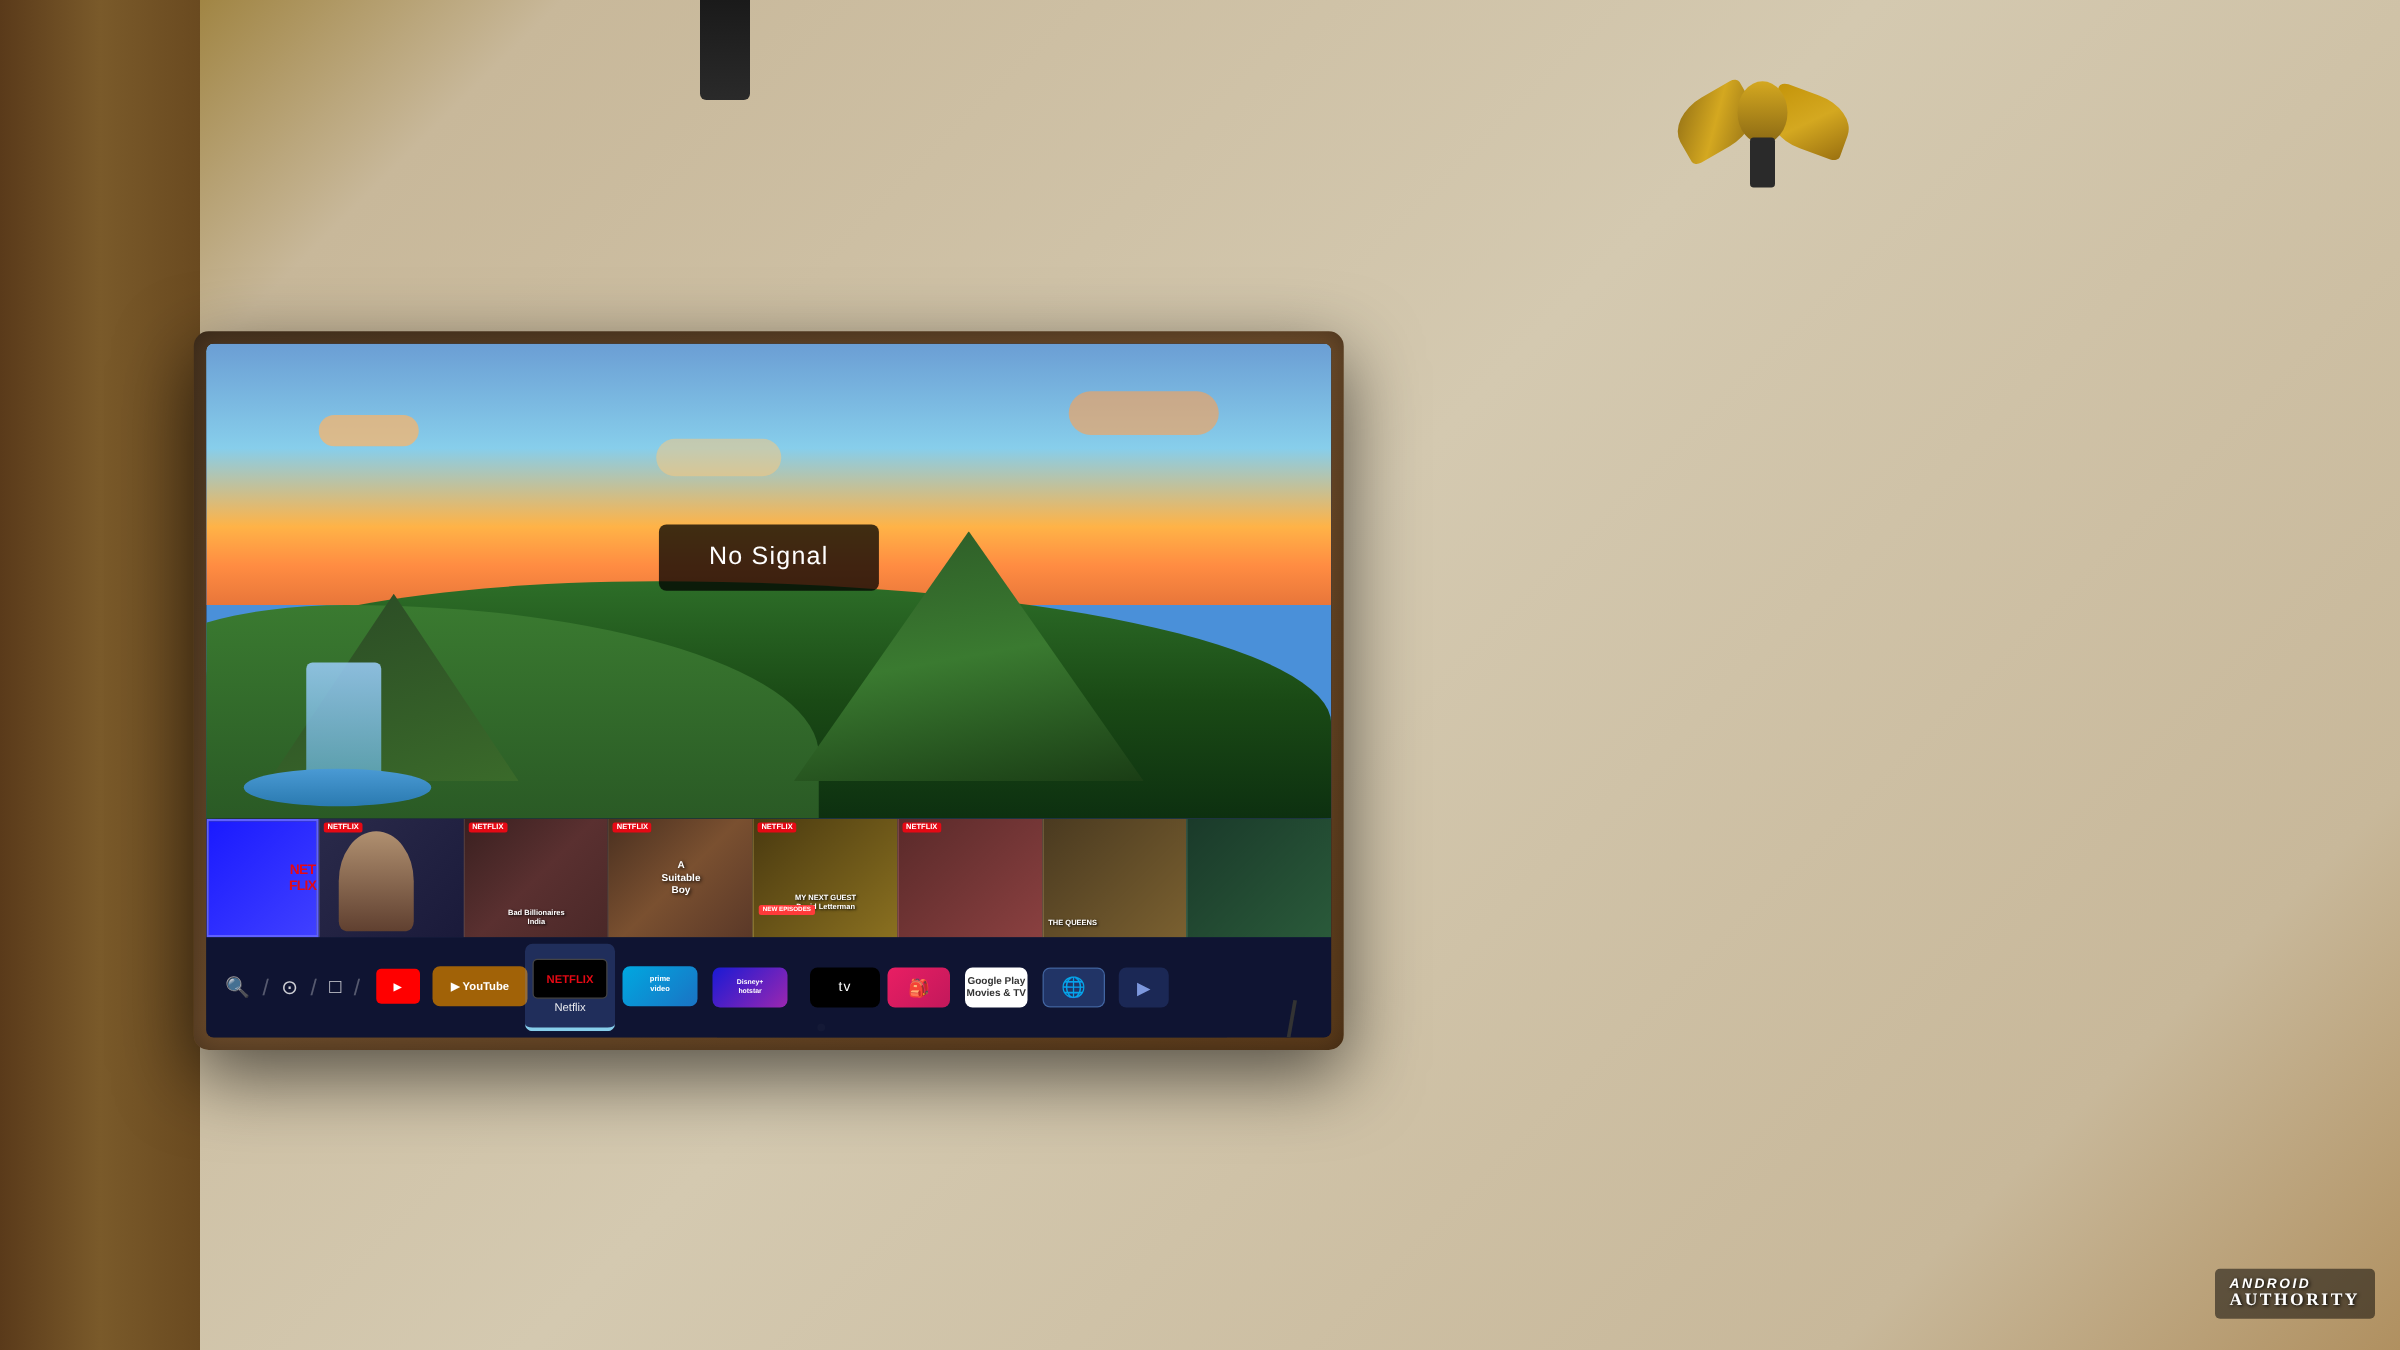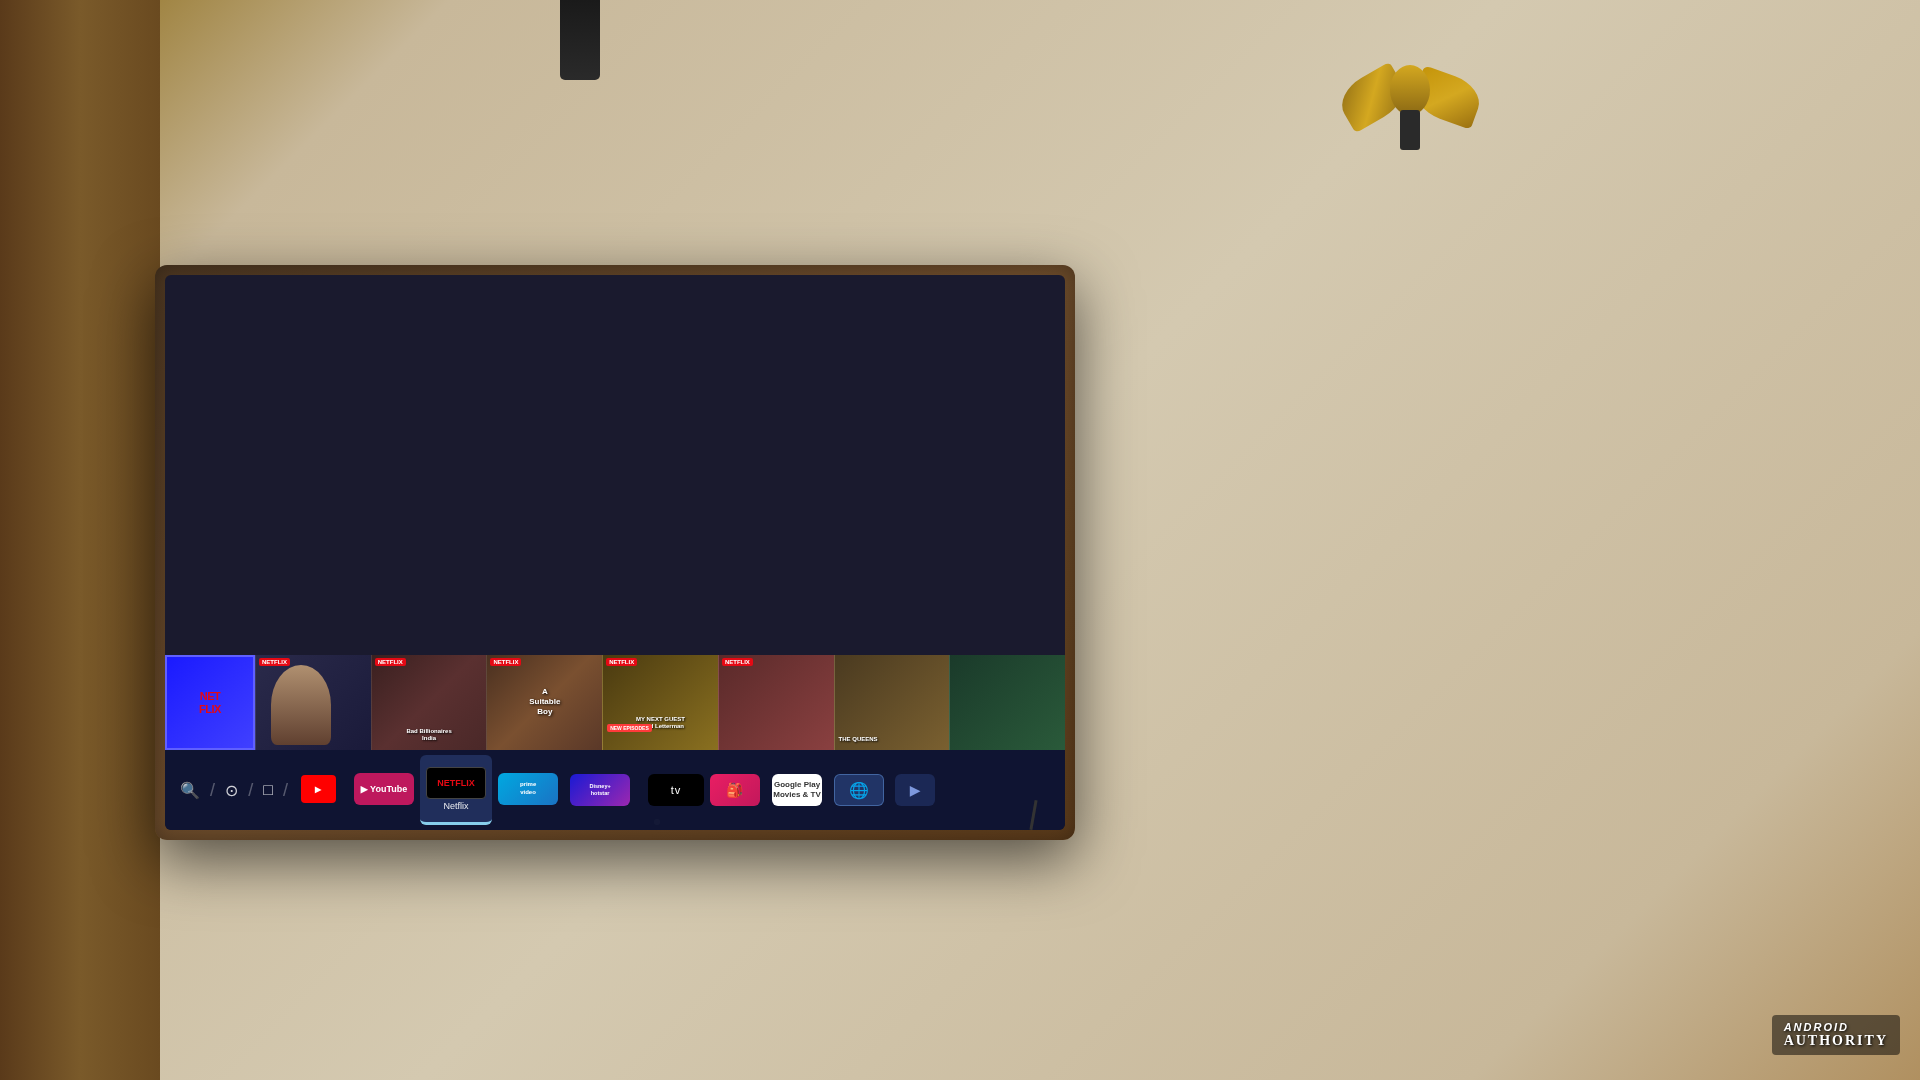--- a/index.html
+++ b/index.html
@@ -231,21 +231,21 @@
       align-items: stretch;
       overflow: hidden;
     }
 
     .thumb-netflix-logo {
       width: 90px;
       min-width: 90px;
       background: linear-gradient(135deg, #1a1aff 0%, #4040ff 100%);
       display: flex;
       align-items: center;
-      justify-content: center;
+      justify-content: flex-end;
       border: 2px solid #6060ff;
     }
     .netflix-text {
       color: #E50914;
       font-size: 11px;
       font-weight: 900;
       letter-spacing: -0.5px;
       text-transform: uppercase;
       text-align: center;
       line-height: 1.1;
@@ -499,20 +499,36 @@
   <div class="lamp-leaf-left"></div>
   <div class="lamp-leaf-right"></div>
   <div class="lamp-leaf-center"></div>
   <div class="lamp-body"></div>
 </div>
 
 <div class="tv-outer">
   <div class="tv-inner">
     <div class="tv-screen">
 
+      <div class="screen-content">
+        <div class="sky-gradient"></div>
+        <div class="cloud1"></div>
+        <div class="cloud2"></div>
+        <div class="cloud3"></div>
+        <div class="hills"></div>
+        <div class="hills2"></div>
+        <div class="mountain-main"></div>
+        <div class="mountain-left"></div>
+        <div class="waterfall"></div>
+        <div class="waterfall-pool"></div>
+
+        <div class="no-signal-overlay">
+          <span>No Signal</span>
+        </div>
+      </div>
 
       <div class="lg-bottom-bar">
 
         <div class="app-thumbnails">
 
           <div class="thumb-netflix-logo">
             <div class="netflix-text">
               NET<br>fLIX
             </div>
           </div>
@@ -568,21 +584,21 @@
             <span class="nav-divider">/</span>
 
             <div class="nav-app" style="width:40px;">
               <div class="nav-app-icon ytm-icon" style="background:#FF0000; width:35px; height:28px; border-radius:4px; display:flex; align-items:center; justify-content:center;">
                 <span style="color:white; font-size:8px; font-weight:900;">▶</span>
               </div>
             </div>
           </div>
 
           <div class="nav-app" style="width:72px;">
-            <div class="nav-app-icon" style="background:#be185d; border-radius:6px; width:60px; height:32px; display:flex; align-items:center; justify-content:center;">
+            <div class="nav-app-icon" style="background:#a16207; border-radius:6px; width:76px; height:32px; display:flex; align-items:center; justify-content:center;">
               <span style="color:white; font-size:9px; font-weight:900;">▶ YouTube</span>
             </div>
           </div>
 
           <div class="nav-app active-app" style="width:72px;">
             <div class="nav-app-icon nf-icon" style="background:#000; border:1px solid #444; width:60px; height:32px; border-radius:4px; display:flex; align-items:center; justify-content:center;">
               <span class="nf-text-nav">NETFLIX</span>
             </div>
             <span class="nav-app-label">Netflix</span>
           </div>

